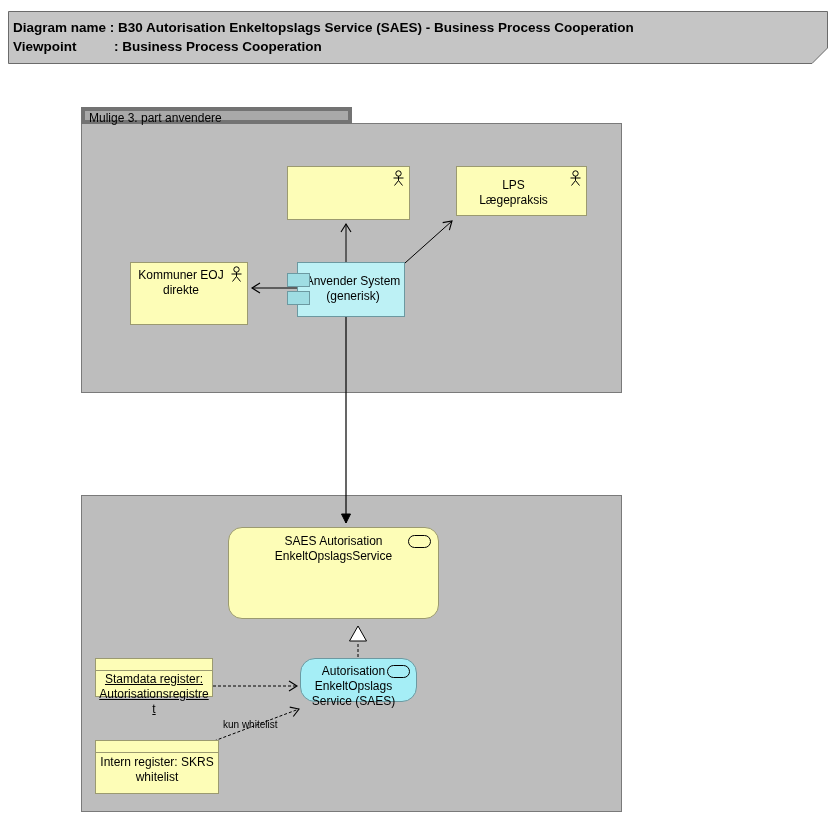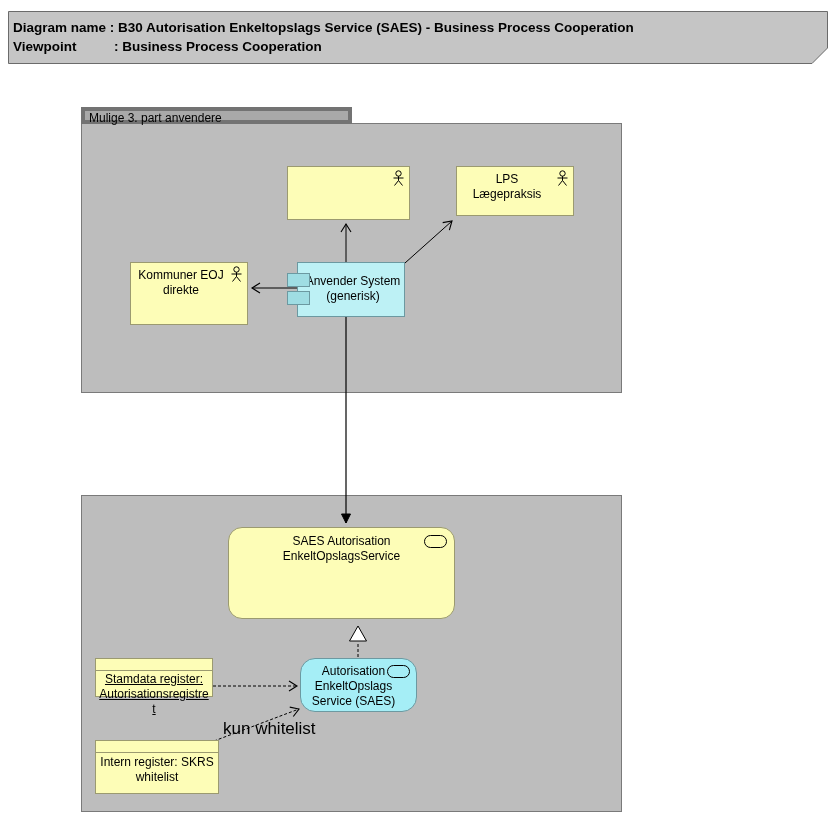--- a/index.html
+++ b/index.html
@@ -27,21 +27,21 @@
   .cyan2{background:#a5eef6;border:1px solid #6c99a1;}
   .rounded14{border-radius:14px;}
   .rounded15{border-radius:15px;}
 
   .actor-ico{position:absolute;right:4px;top:3px;}
   .svc-oval{position:absolute;right:7px;top:7px;width:21px;height:11px;
             border:1.5px solid #000;border-radius:7px;background:transparent;}
   .comp-rect{position:absolute;left:-11px;width:21px;height:12px;background:#9fdde3;border:1px solid #6c99a1;}
   .obj-band{position:absolute;left:0;top:11px;width:100%;border-bottom:1px solid #9b9a70;}
 
-  .free-label{position:absolute;z-index:10;font-size:17px;}
+  .free-label{position:absolute;z-index:10;font-size:10px;}
 </style>
 </head>
 <body>
 
 <div class="canvas">
 
   <div class="group-tab" style="left:81px;top:107px;width:271px;">
     <span>Mulige 3. part anvendere</span>
   </div>
   <div class="group-body" style="left:81px;top:123px;width:541px;height:270px;"></div>
@@ -86,21 +86,21 @@
       <g fill="none" stroke="#000" stroke-width="1">
         <circle cx="6.5" cy="3.5" r="2.7"></circle>
           <line x1="6.5" y1="6.2" x2="6.5" y2="10.5"></line>
         <line x1="1.5" y1="8" x2="11.5" y2="8"></line>
         <line x1="6.5" y1="10.5" x2="2.5" y2="15.5"></line>
           <line x1="6.5" y1="10.5" x2="10.5" y2="15.5"></line>
       </g>
     </svg>
   </div>
 
-  <div class="node yellow" style="left:456px;top:166px;width:118px;height:50px;padding:5px 20px 0 4px;">
+  <div class="node yellow" style="left:456px;top:166px;width:131px;height:50px;padding:11px 20px 0 4px;">
     <svg class="actor-ico" width="13" height="17">
       <g fill="none" stroke="#000" stroke-width="1">
         <circle cx="6.5" cy="3.5" r="2.7"></circle>
           <line x1="6.5" y1="6.2" x2="6.5" y2="10.5"></line>
         <line x1="1.5" y1="8" x2="11.5" y2="8"></line>
         <line x1="6.5" y1="10.5" x2="2.5" y2="15.5"></line>
           <line x1="6.5" y1="10.5" x2="10.5" y2="15.5"></line>
       </g>
     </svg>
     <div class="node-label">LPS
@@ -121,27 +121,27 @@
 direkte</div>
   </div>
 
   <div class="node cyan" style="left:297px;top:262px;width:108px;height:55px;padding:11px 2px 0 6px;">
     <div class="comp-rect" style="top:10px;"></div>
     <div class="comp-rect" style="top:28px;"></div>
     <div class="node-label">Anvender System
 (generisk)</div>
   </div>
 
-  <div class="node yellow rounded14" style="left:228px;top:527px;width:227px;height:92px;padding:6px 4px 0 4px;">
+  <div class="node yellow rounded14" style="left:228px;top:527px;width:211px;height:92px;padding:6px 4px 0 4px;">
     <div class="svc-oval"></div>
     <div class="node-label">SAES Autorisation
 EnkeltOpslagsService</div>
   </div>
 
-  <div class="node cyan2 rounded15" style="left:300px;top:658px;width:117px;height:54px;padding:5px 14px 2px 4px;">
+  <div class="node cyan2 rounded15" style="left:300px;top:658px;width:117px;height:44px;padding:5px 14px 2px 4px;">
     <div class="svc-oval" style="right:6px;top:6px;"></div>
     <div class="node-label">Autorisation
 EnkeltOpslags
 Service (SAES)</div>
   </div>
 
   <div class="node yellow" style="left:95px;top:658px;width:118px;height:39px;padding:13px 2px 0 2px;text-decoration:underline;">
     <div class="obj-band"></div>
     <div class="node-label">Stamdata register:
 Autorisationsregistre

